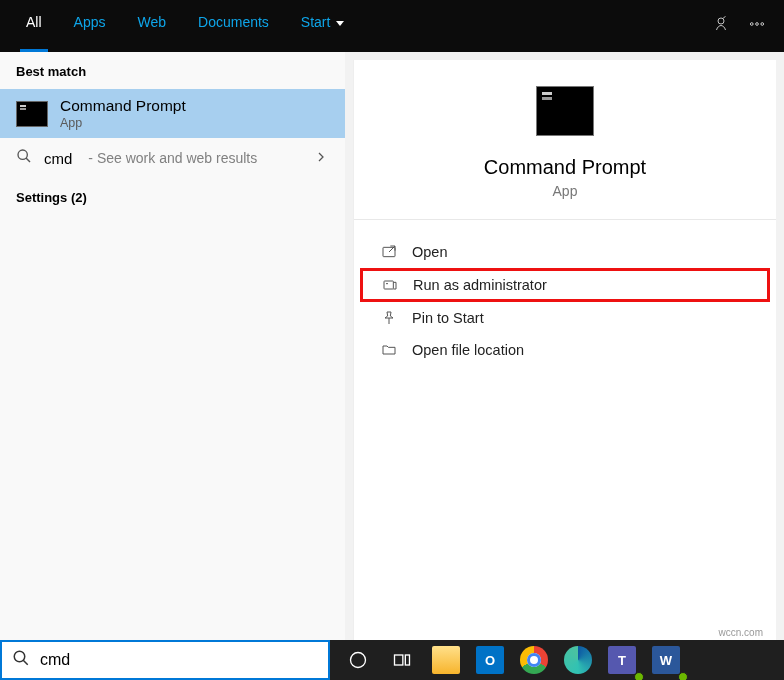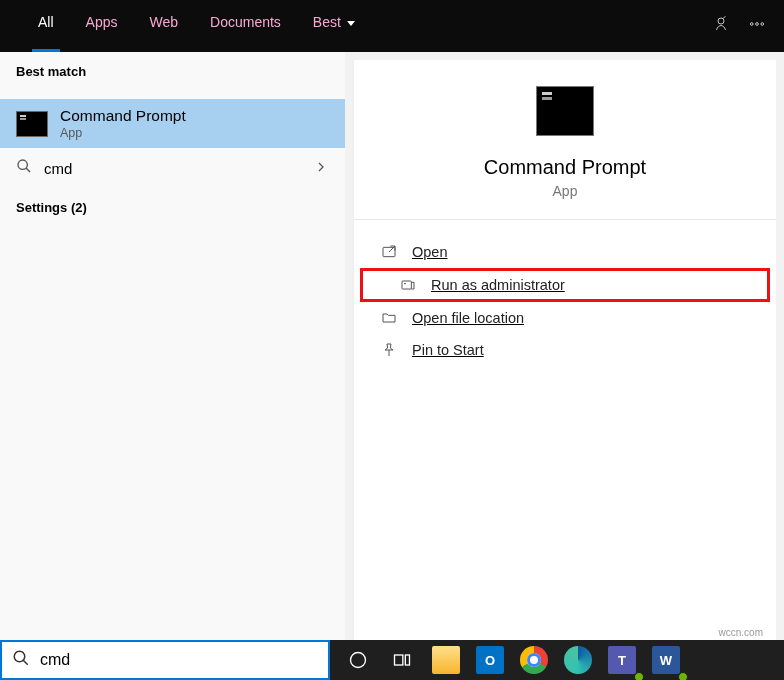--- a/index.html
+++ b/index.html
@@ -1,57 +1,57 @@
 <!DOCTYPE html>
 <html><head>
 <meta charset="utf-8">
 <style>
   * { box-sizing: border-box; margin: 0; padding: 0; font-family: "Segoe UI", Arial, sans-serif; }
   body { width: 784px; height: 680px; overflow: hidden; background: #f2f2f2; position: relative; }
 
   
   .tabs-bar { background: #0c0c0c; height: 52px; display: flex; align-items: flex-start; color: #fff; }
-  .tabs { display: flex; height: 100%; padding-left: 22px; }
-  .tab { padding: 14px 16px 0 16px; font-size: 14px; color: #f9a8d4; cursor: pointer; position: relative; }
+  .tabs { display: flex; height: 100%; padding-left: 10px; }
+  .tab { padding: 14px 16px 0 16px; font-size: 14px; color: #0ea5e9; cursor: pointer; position: relative; }
   .tab.active { color: #fff; }
   .tab.active::after { content:""; position:absolute; left:10px; right:10px; bottom:0; height:3px; background:#0078d7; }
   .tab-more-caret { display:inline-block; border-left:4px solid transparent; border-right:4px solid transparent; border-top:5px solid #fff; margin-left:6px; vertical-align:middle; }
   .tabs-spacer { flex:1; }
   .tabs-icons { display:flex; gap:18px; padding-right:18px; align-items:center; height:100%; }
   .hdr-icon svg { width:18px; height:18px; stroke:#fff; fill:none; }
 
   
   .main { display:flex; height: calc(100% - 52px - 40px); }
 
   
   .left { width: 345px; background:#f9f9f9; display:flex; flex-direction:column; position:relative; }
-  .section-header { font-size:13px; font-weight:600; color:#000; padding:12px 16px 20px 16px; }
+  .section-header { font-size:13px; font-weight:600; color:#000; padding:12px 16px 10px 16px; }
   .result-row { display:flex; align-items:center; padding:8px 16px; gap:12px; cursor:pointer; }
   .result-row.selected { background:#a7cfef; }
   .cmd-thumb { width:32px; height:26px; background:#000; border:1px solid #666; position:relative; }
   .cmd-thumb::before { content:""; position:absolute; top:3px; left:3px; width:6px; height:2px; background:#ccc; box-shadow:0 3px 0 #999; }
   .result-text .title { font-size:15.5px; color:#000; }
   .result-text .sub { font-size:12.5px; color:#5a5a5a; margin-top:1px; }
 
   .web-row { display:flex; align-items:center; padding:10px 16px; gap:12px; cursor:pointer; position:relative; }
   .web-row .query { font-size:15px; color:#000; }
   .web-row .hint { font-size:14px; color:#808080; margin-left:4px; }
   .web-row .chevron { position:absolute; right:18px; }
 
   
   .right { flex:1; background:#fff; margin:8px 8px 0 8px; border-left:1px solid #eee; display:flex; flex-direction:column; align-items:stretch; }
   .preview-head { display:flex; flex-direction:column; align-items:center; padding-top:26px; padding-bottom:20px; border-bottom:1px solid #e8e8e8; }
   .preview-thumb { width:58px; height:50px; background:#000; border:1px solid #777; position:relative; margin-bottom:20px; }
   .preview-thumb::before { content:""; position:absolute; top:5px; left:5px; width:10px; height:3px; background:#ccc; box-shadow:0 5px 0 #999; }
   .preview-title { font-size:20px; color:#000; margin-bottom:4px; }
   .preview-sub { font-size:14px; color:#777; }
 
-  .actions { padding:16px 6px;text-decoration:underline; }
+  .actions { padding:16px 6px; }
   .action { display:flex; align-items:center; gap:14px; padding:8px 20px; font-size:14.5px; color:#222; cursor:pointer; }
-  .action.highlight { border:3px solid #e11; padding:6px 36px; }
+  .action.highlight { border:3px solid #e11; padding:6px 18px; }
   .action .aicon { width:18px; display:flex; justify-content:center; }
   .action .aicon svg { width:16px; height:16px; stroke:#555; fill:none; stroke-width:1.5; }
 
   
   .bottom { position:absolute; left:0; right:0; bottom:0; height:40px; display:flex; }
   .search-box { width:330px; height:40px; border:2px solid #0078d7; background:#fff; display:flex; align-items:center; padding:0 10px; gap:10px; }
   .search-box input { border:none; outline:none; font-size:16px; flex:1; }
   .taskbar { flex:1; background:#1f1f1f; display:flex; align-items:center; padding:0 8px; gap:4px; }
   .tb-btn { width:40px; height:40px; display:flex; align-items:center; justify-content:center; cursor:pointer; }
   .tb-btn svg { width:20px; height:20px; }
@@ -73,21 +73,21 @@
 </style>
 </head>
 <body>
 
 <div class="tabs-bar">
   <div class="tabs">
     <div class="tab active">All</div>
     <div class="tab">Apps</div>
     <div class="tab">Web</div>
     <div class="tab">Documents</div>
-    <div class="tab"><span>Best</span><span class="tab-more-caret"></span></div>
+    <div class="tab"><span>Start</span><span class="tab-more-caret"></span></div>
   </div>
   <div class="tabs-spacer"></div>
   <div class="tabs-icons">
     <span class="hdr-icon">
       <svg viewBox="0 0 24 24">
           <circle cx="12" cy="8" r="4"></circle>
           <path d="M6 20c1-4 4-6 6-6s5 2 6 6"></path>
           <path d="M15 4l3-2"></path>
         </svg>
     </span>
@@ -114,20 +114,21 @@
     </div>
 
     <div class="web-row">
       <span>
         <svg width="16" height="16" viewBox="0 0 24 24" stroke="#555" fill="none" stroke-width="2">
             <circle cx="10" cy="10" r="7"></circle>
             <line x1="15" y1="15" x2="21" y2="21"></line>
           </svg>
       </span>
       <span class="query">cmd</span>
+      <span class="hint">- See work and web results</span>
       <span class="chevron">
         <svg width="12" height="12" viewBox="0 0 24 24" stroke="#555" fill="none" stroke-width="2.5">
             <polyline points="8 4 16 12 8 20"></polyline>
           </svg>
       </span>
     </div>
 
     <div class="section-header">Settings (2)</div>
   </div>
 
@@ -154,33 +155,33 @@
               <rect x="3" y="6" width="14" height="12" rx="1"></rect>
               <path d="M17 8l4 0 0 10-4 0"></path>
               <path d="M6 10l3 0"></path>
             </svg>
           </span>
         <span>Run as administrator</span>
       </div>
       <div class="action">
         <span class="aicon">
             <svg viewBox="0 0 24 24">
-              <path d="M3 6h6l2 2h10v10H3z"></path>
-            </svg>
-          </span>
-        <span>Open file location</span>
-      </div>
-      <div class="action">
-        <span class="aicon">
-            <svg viewBox="0 0 24 24">
               <path d="M9 3h6l-1 6 4 3H6l4-3z"></path>
               <line x1="12" y1="12" x2="12" y2="21"></line>
             </svg>
           </span>
         <span>Pin to Start</span>
+      </div>
+      <div class="action">
+        <span class="aicon">
+            <svg viewBox="0 0 24 24">
+              <path d="M3 6h6l2 2h10v10H3z"></path>
+            </svg>
+          </span>
+        <span>Open file location</span>
       </div>
     </div>
   </div>
 </div>
 
 <div class="bottom">
   <div class="search-box">
     <span>
       <svg width="18" height="18" viewBox="0 0 24 24" stroke="#333" fill="none" stroke-width="2">
           <circle cx="10" cy="10" r="7"></circle>

